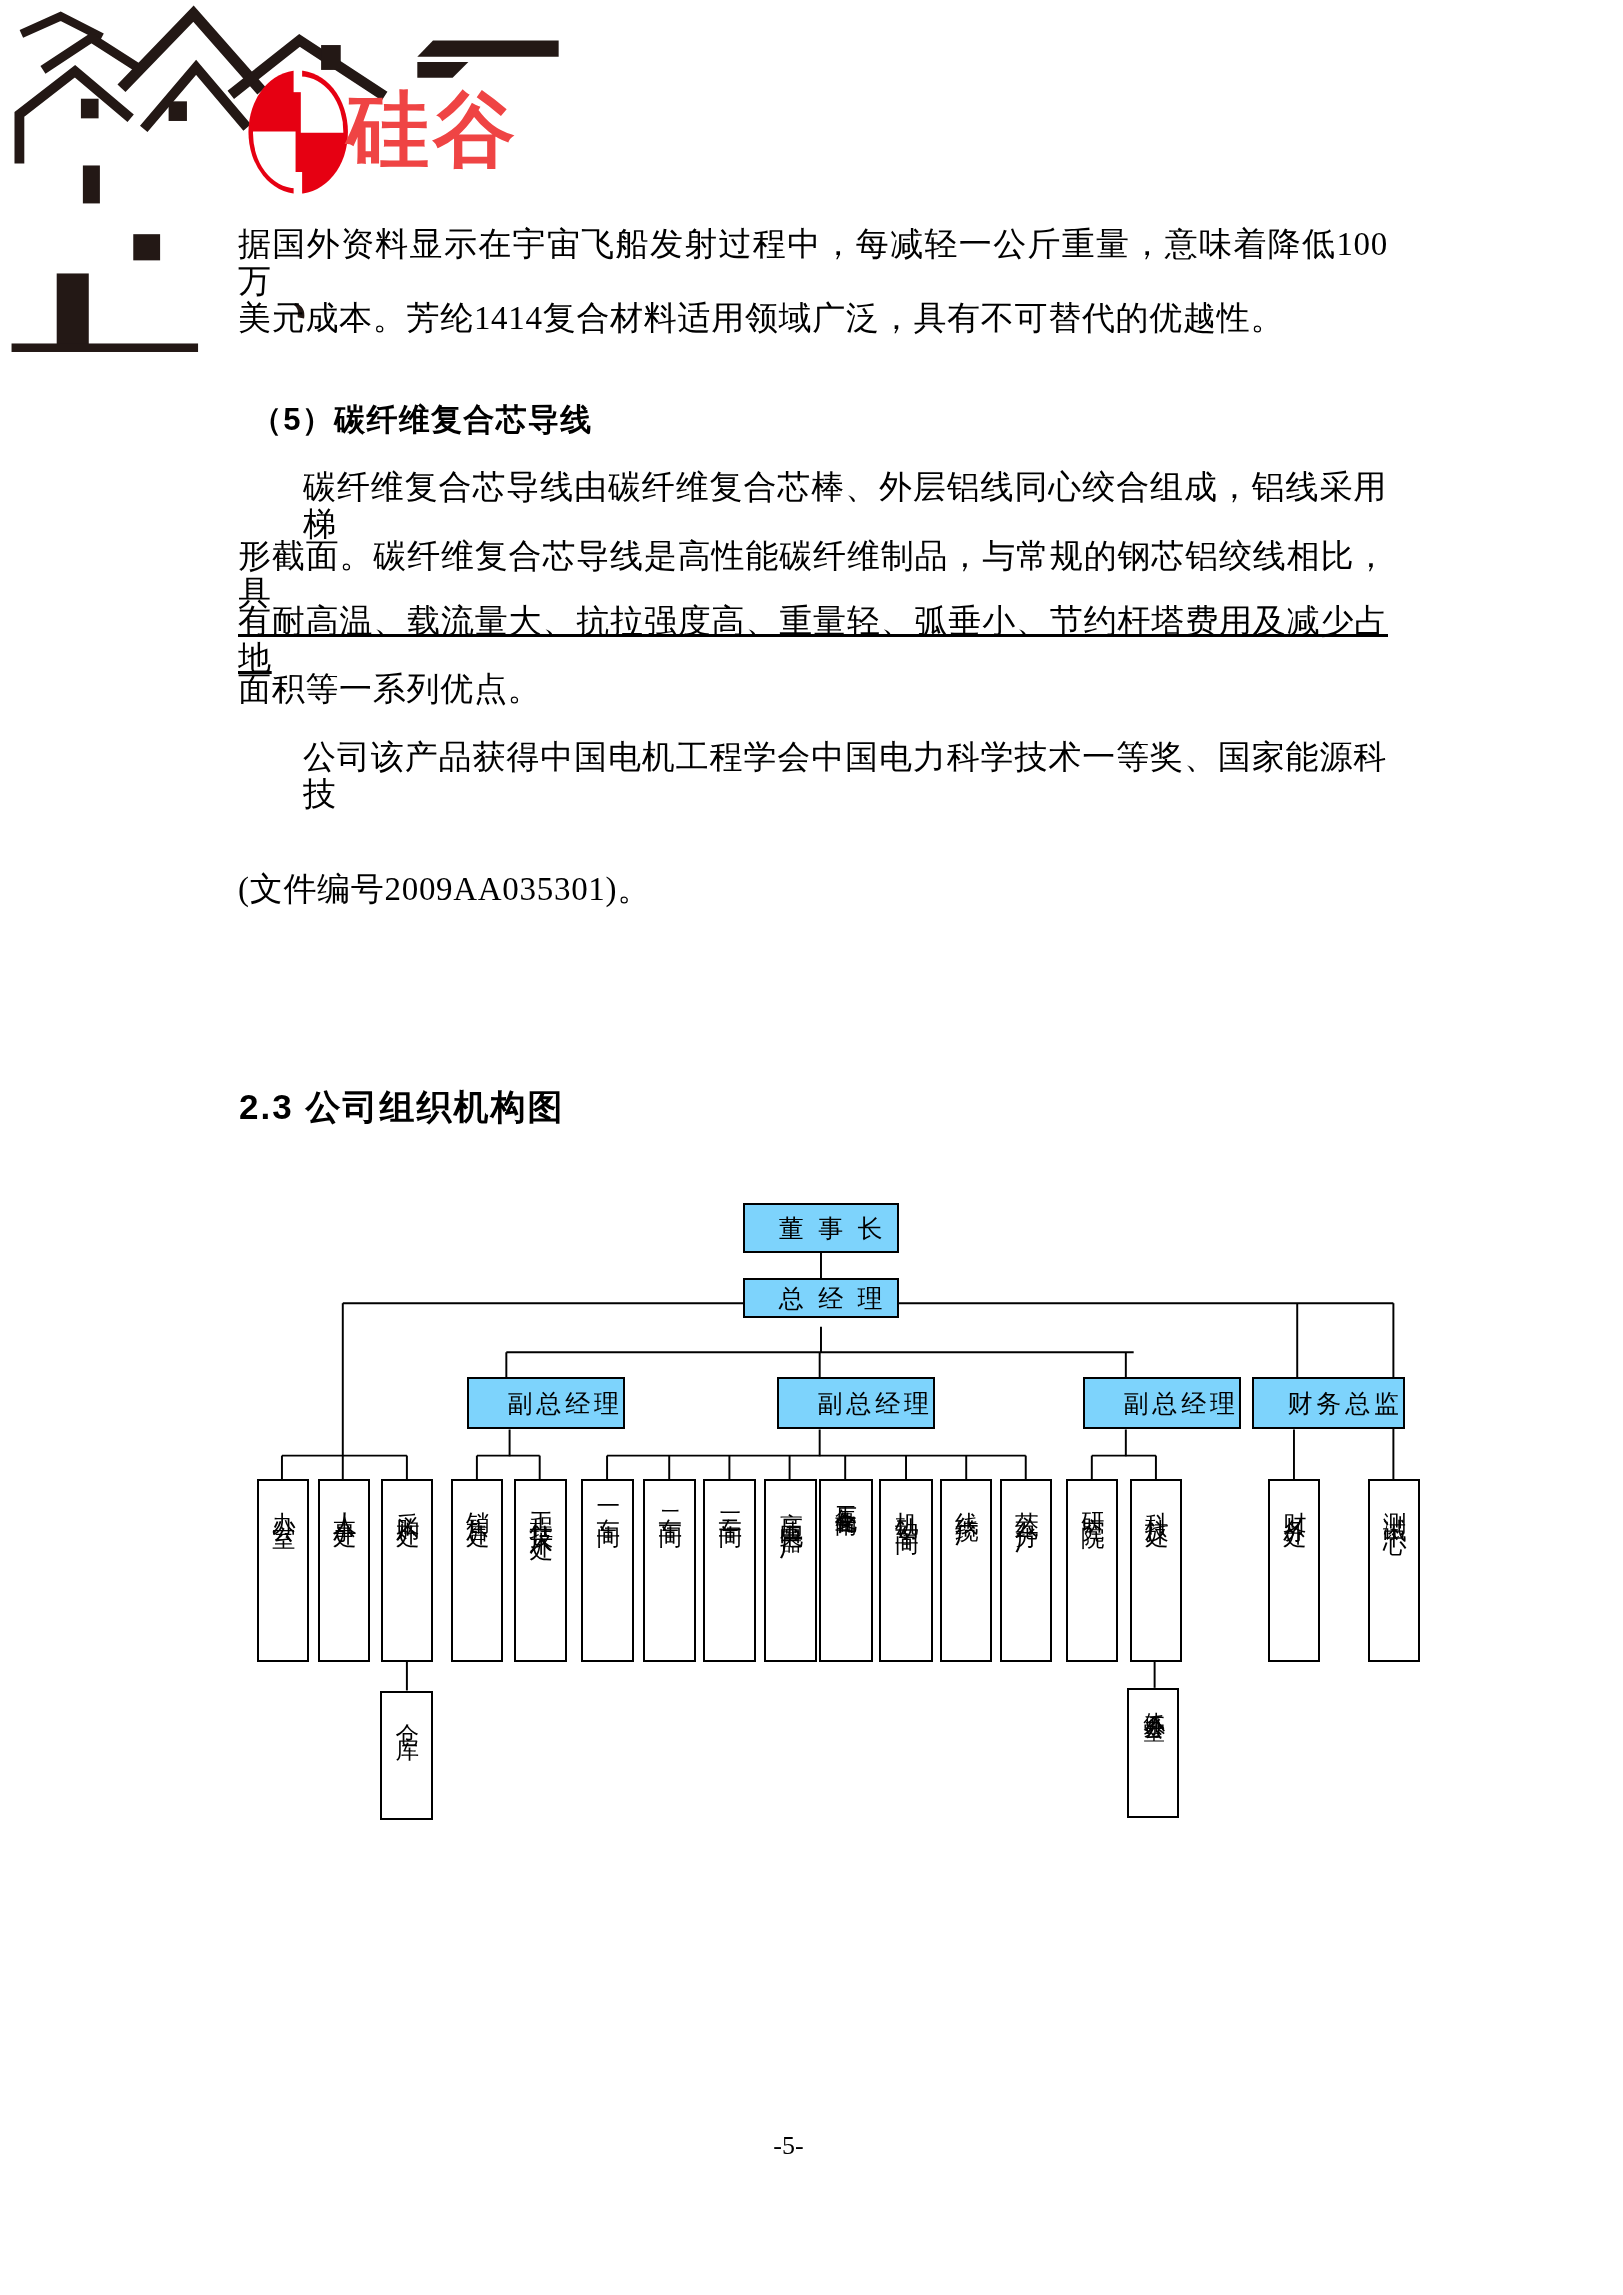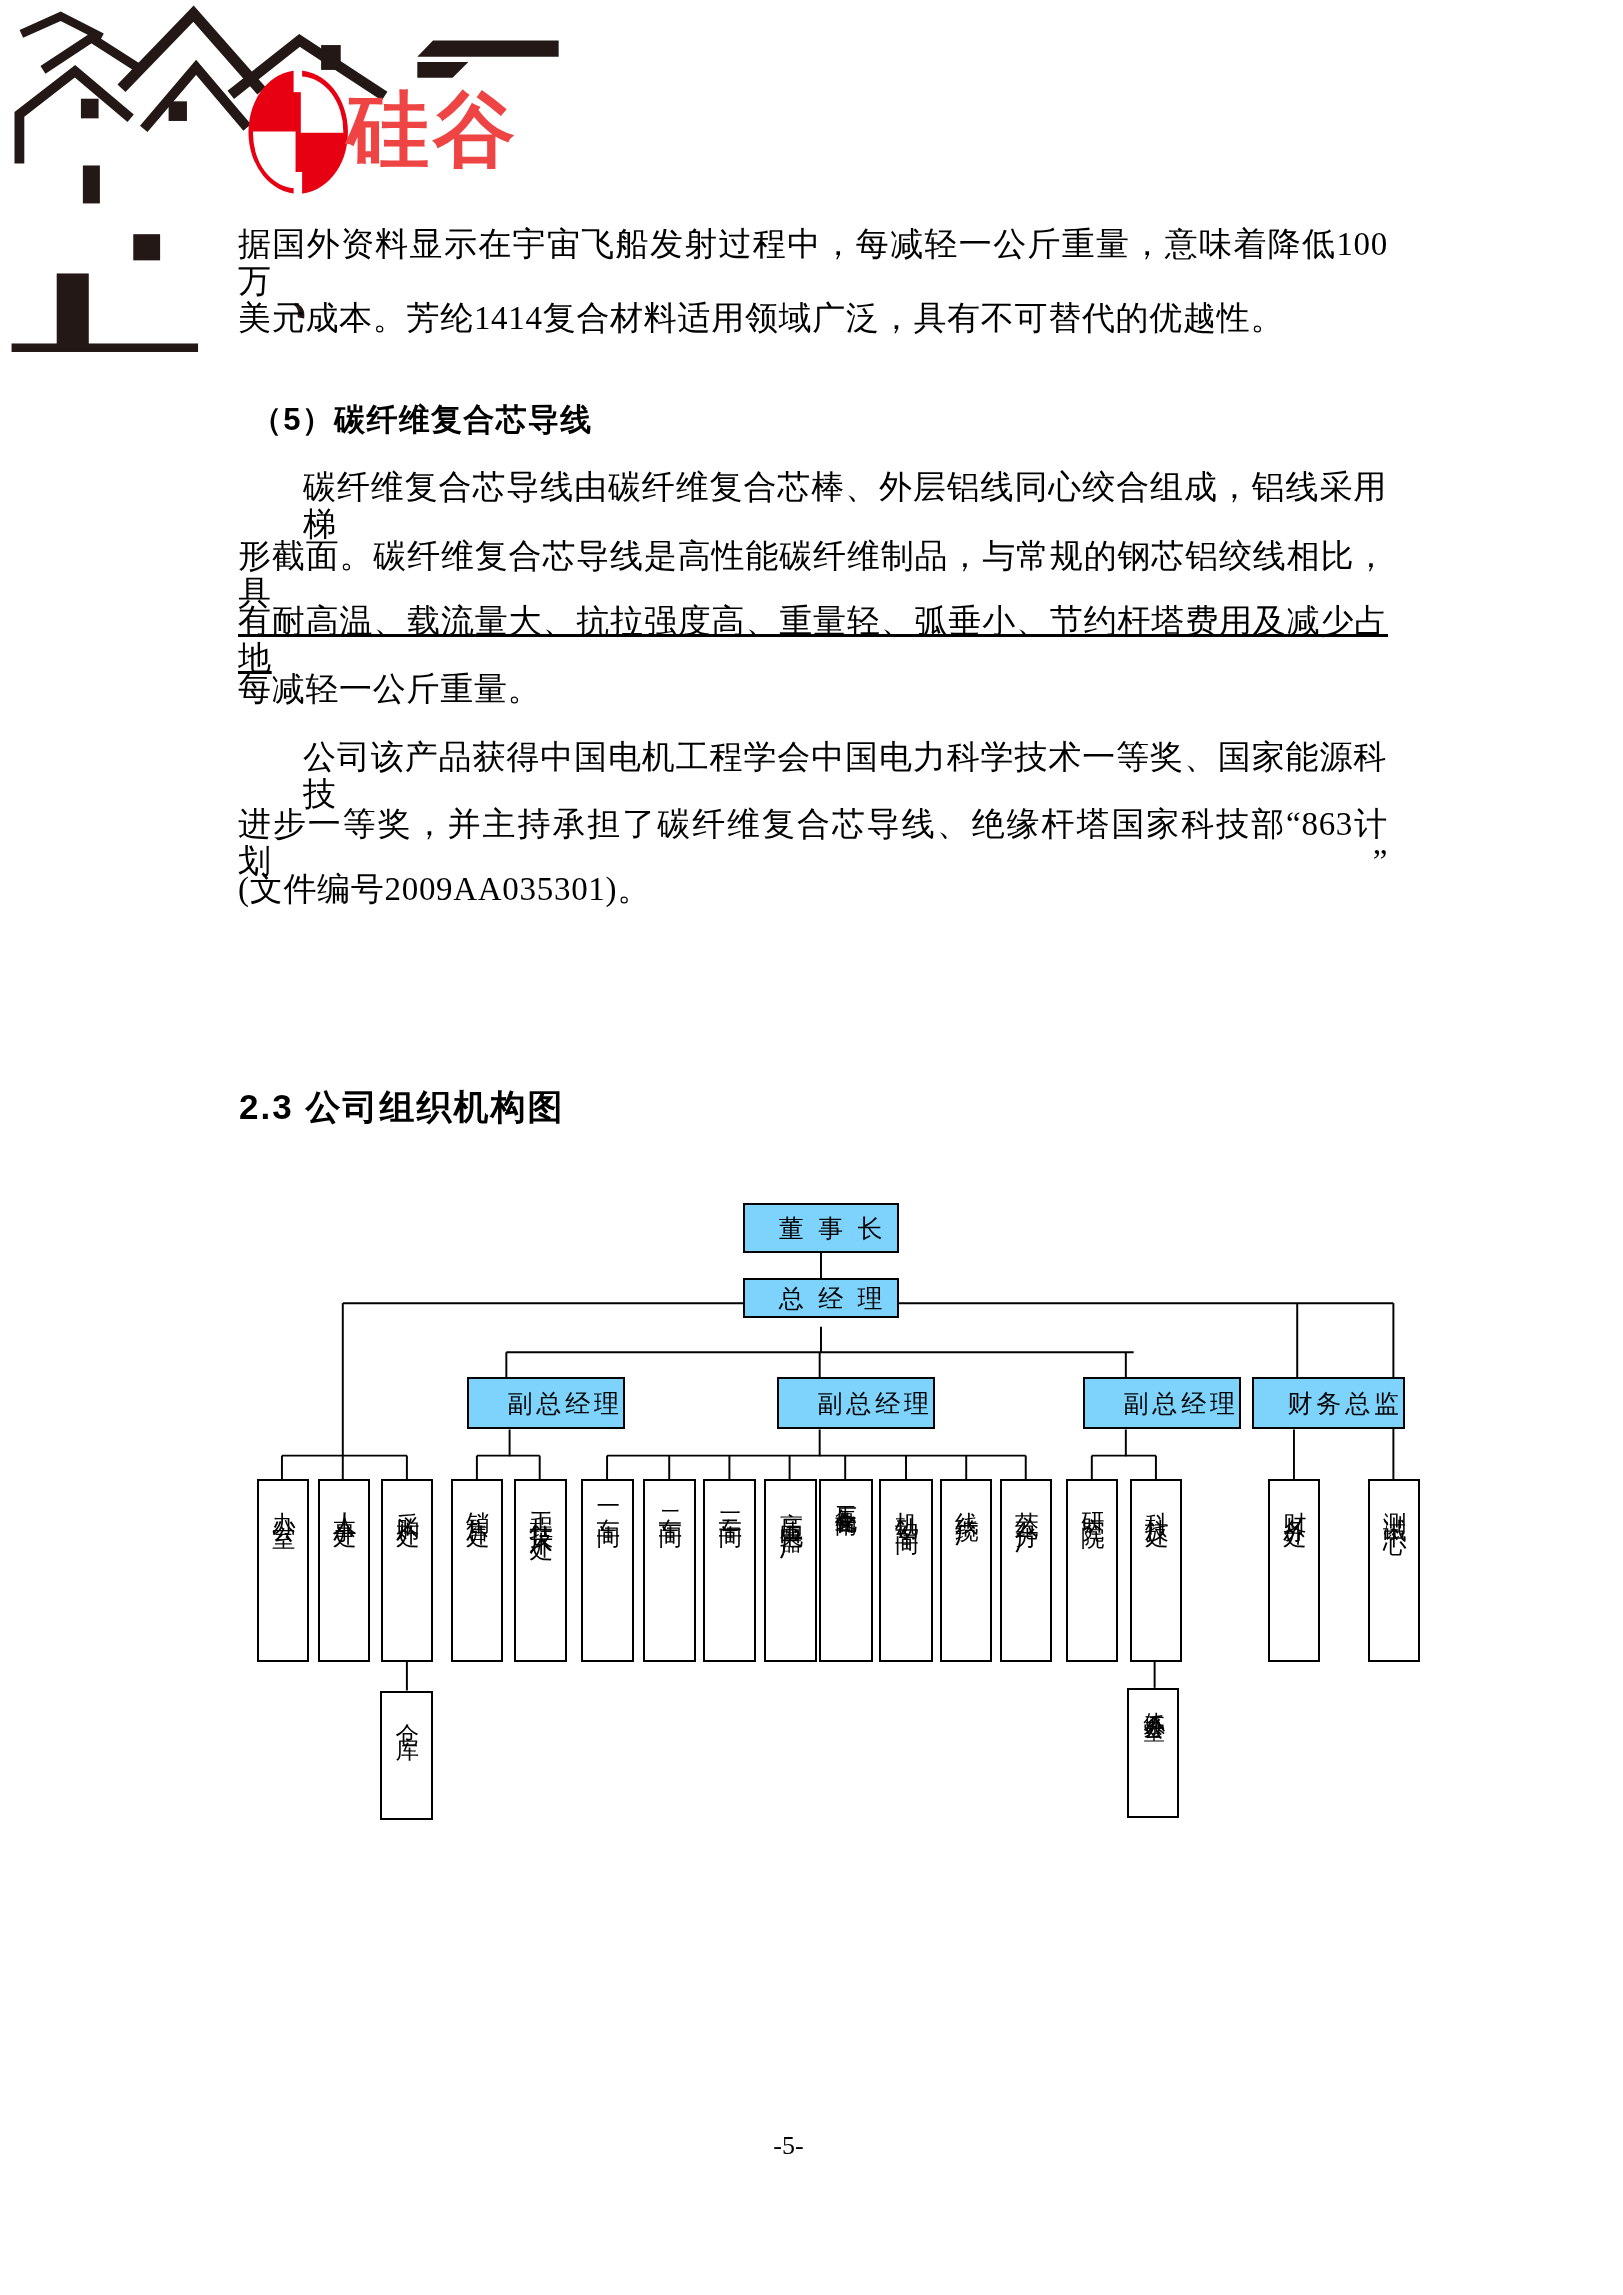--- a/index.html
+++ b/index.html
@@ -93,24 +93,23 @@
   <div class="brand">硅谷</div>
 
   <div class="bline just" style="top:226px;">据国外资料显示在宇宙飞船发射过程中，每减轻一公斤重量，意味着降低100万</div>
   <div class="bline" style="top:300px;">美元成本。芳纶1414复合材料适用领域广泛，具有不可替代的优越性。</div>
 
   <div class="h5" style="top:401px;">（5）碳纤维复合芯导线</div>
 
   <div class="bline just ind" style="top:469px;">碳纤维复合芯导线由碳纤维复合芯棒、外层铝线同心绞合组成，铝线采用梯</div>
   <div class="bline just" style="top:538px;">形截面。碳纤维复合芯导线是高性能碳纤维制品，与常规的钢芯铝绞线相比，具</div>
   <div class="bline just" style="top:603px;text-decoration:underline;">有耐高温、载流量大、抗拉强度高、重量轻、弧垂小、节约杆塔费用及减少占地</div>
-  <div class="bline" style="top:671px;">每减轻一公斤重量。</div>
+  <div class="bline" style="top:671px;">面积等一系列优点。</div>
 
   <div class="bline just ind" style="top:739px;">公司该产品获得中国电机工程学会中国电力科学技术一等奖、国家能源科技</div>
-  <div class="bline just" style="top:806px;">进步一等奖，并主持承担了碳纤维复合芯导线、绝缘杆塔国家科技部“863计划”</div>
   <div class="bline" style="top:871px;">(文件编号2009AA035301)。</div>
 
   <div class="h23" style="top:1088px;">2.3 公司组织机构图</div>
 
   <svg class="chart-lines" width="1623" height="2295" viewBox="0 0 2481 3508">
     <g stroke="#000" stroke-width="3">
       <line x1="1255" y1="1915" x2="1255" y2="1955"></line>
       <line x1="524" y1="1992" x2="2130" y2="1992"></line>
       <line x1="524" y1="1992" x2="524" y2="2262"></line>
       <line x1="1983" y1="1992" x2="1983" y2="2107"></line>

